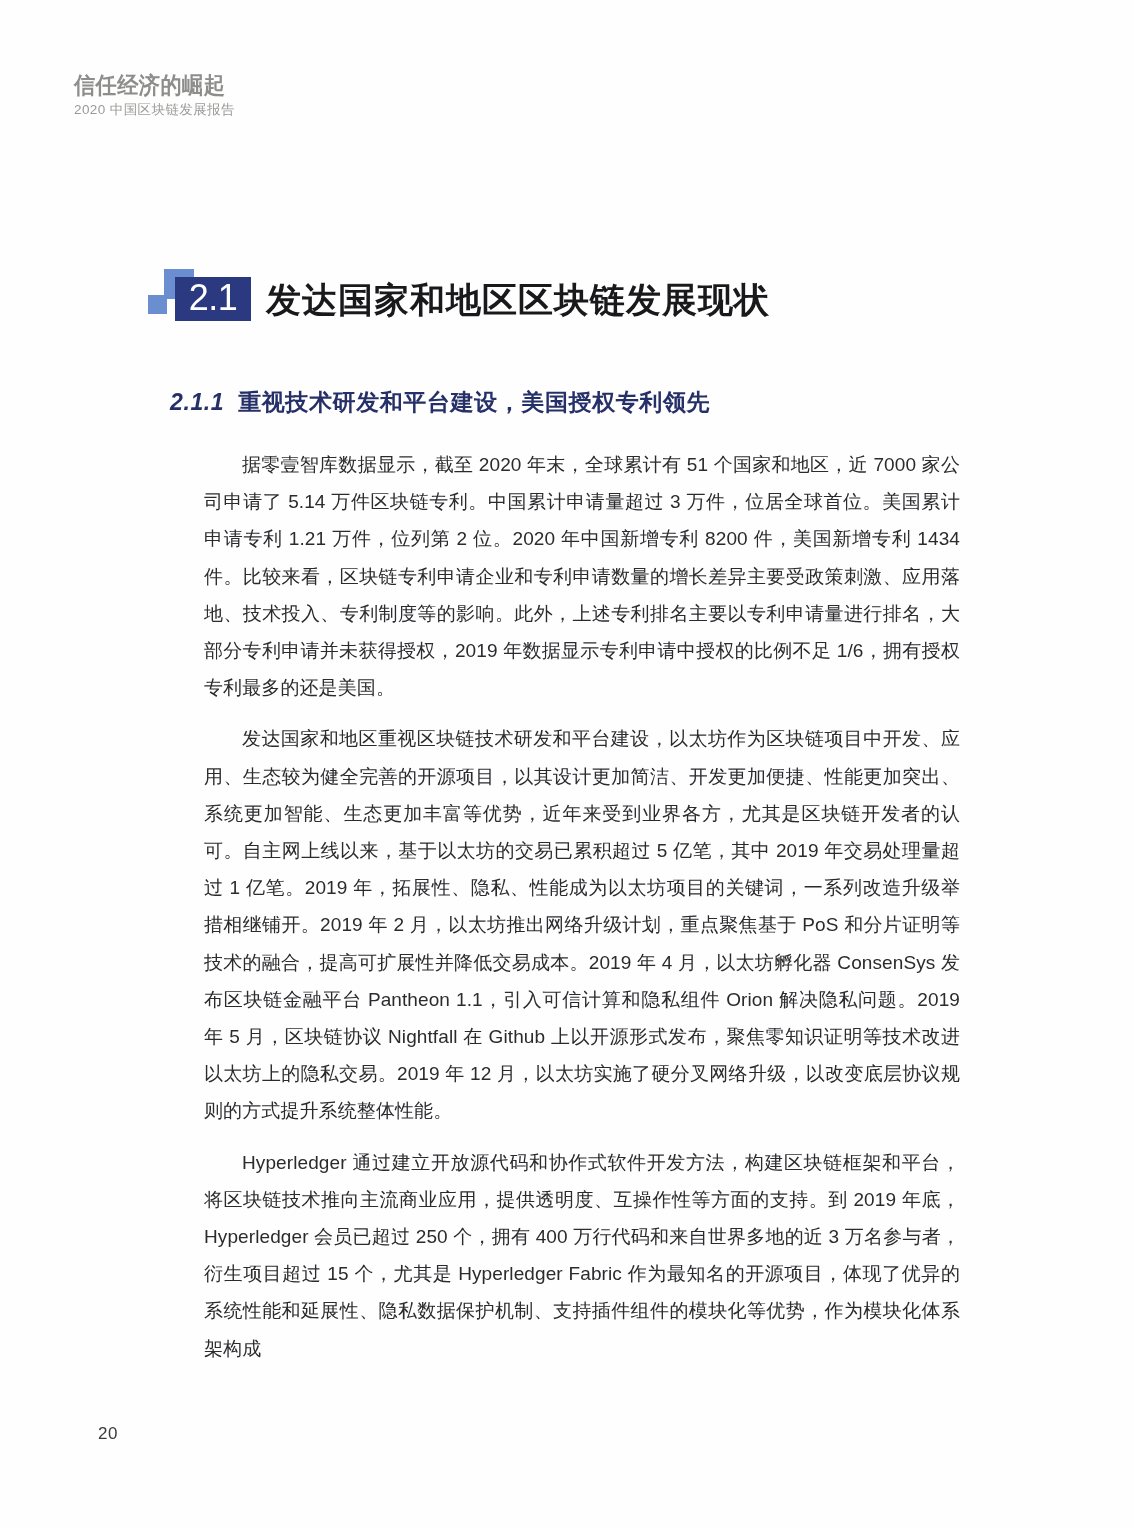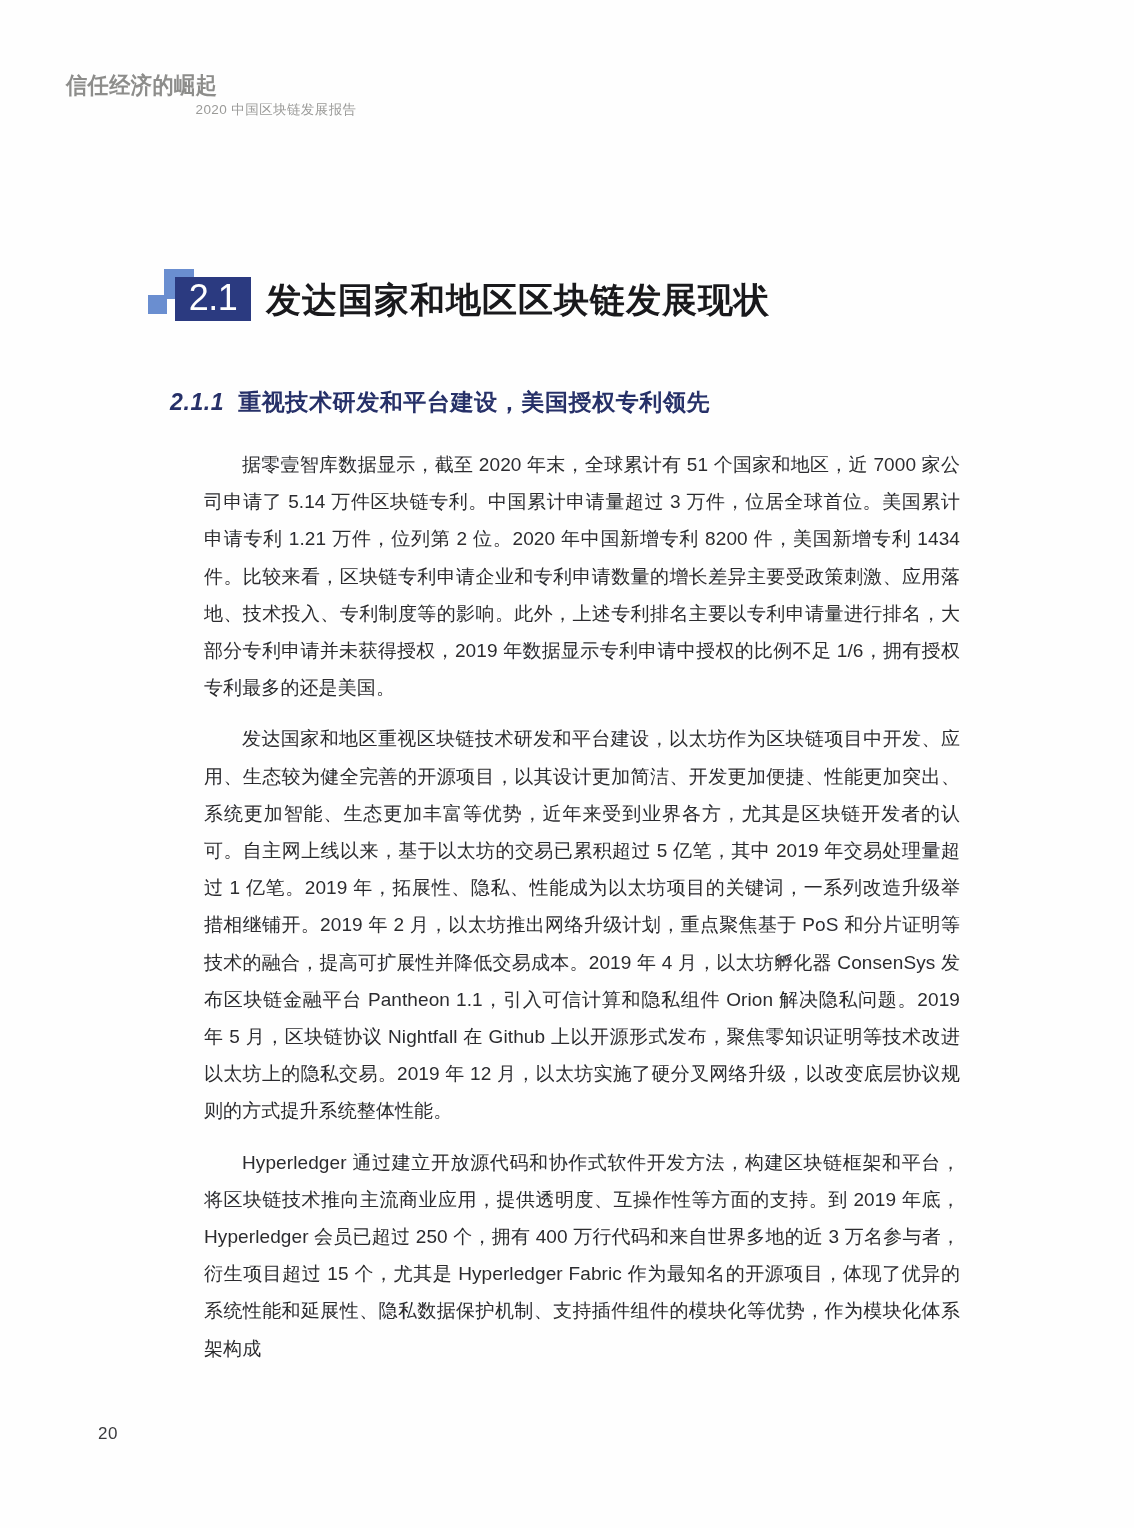--- a/index.html
+++ b/index.html
@@ -20,21 +20,21 @@
     position: relative;
     width: 1134px;
     height: 1528px;
     background: #fefefe;
     box-sizing: border-box;
   }
 
   
   .doc-header {
     position: absolute;
-    left: 66px;
+    left: 74px;
     top: 72px;
     width: 420px;
   }
   .logo-title {
     font-size: 23px;
     font-weight: 700;
     color: #8d8d8b;
     letter-spacing: 0.5px;
     line-height: 1.15;
     font-family: "Liberation Sans", "DejaVu Sans", sans-serif;
@@ -43,21 +43,20 @@
     white-space: nowrap;
   }
   .logo-sub {
     margin-top: 4px;
     font-size: 13.5px;
     font-weight: 400;
     color: #9a9a98;
     letter-spacing: 0.4px;
     line-height: 1.2;
     white-space: nowrap;
-    text-align: center;
   }
 
   
   .section-head {
     position: absolute;
     left: 148px;
     top: 262px;
     display: flex;
     align-items: center;
     height: 74px;

